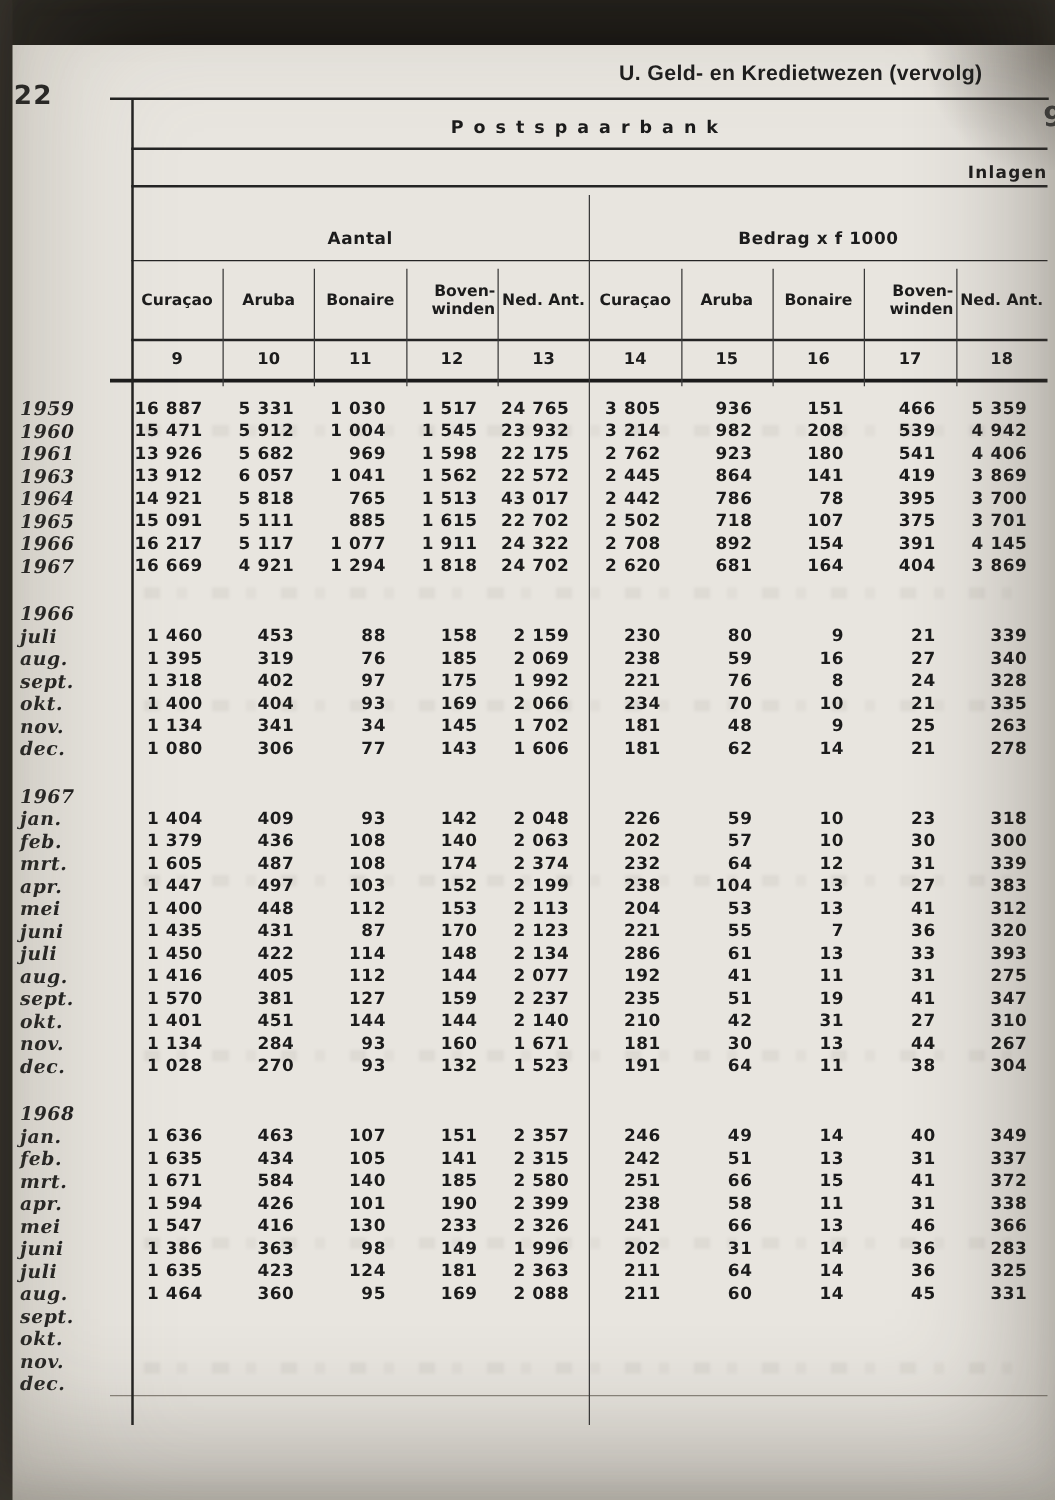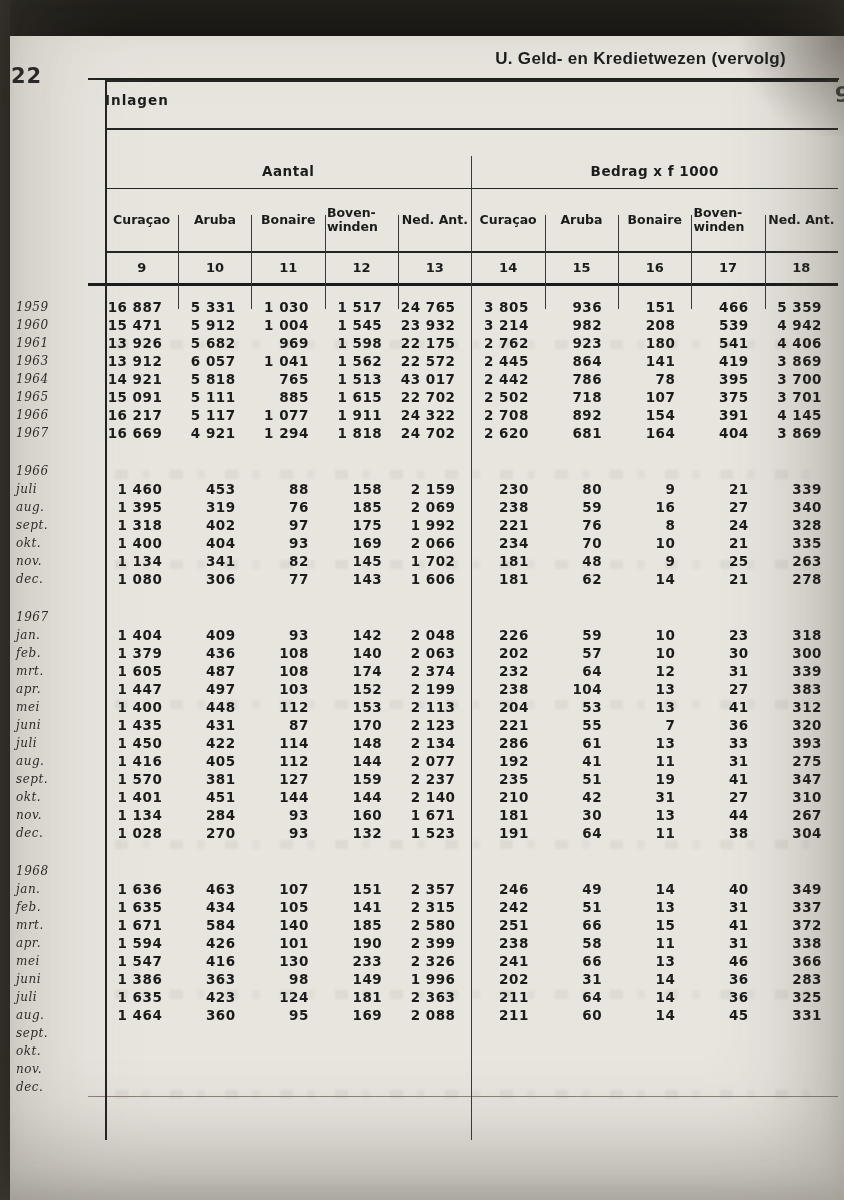--- a/index.html
+++ b/index.html
@@ -46,40 +46,40 @@
   .vline-left { position:absolute; top:0; left:95px; width:1.5px; height:1060px; background:#222; }
   .vline-mid  { position:absolute; top:76px; left:461px; width:1px; height:984px; background:#3a3a3a; }
   .head-vline { position:absolute; top:135px; width:1px; height:94px; background:#3a3a3a; }
 
   .t-title {
     height:38px; line-height:44px; margin-left:95px; text-align:center;
     font-weight:bold; font-size:14px; letter-spacing:8px;
   }
   .rule   { height:1.5px; background:#242424; margin-left:95px; }
   .rule-1 { height:2px; }
-  .t-sub  { height:46px; line-height:36px; margin-left:95px; text-align:left; font-weight:bold; font-size:13.5px; letter-spacing:1px; }
+  .t-sub  { height:28px; line-height:36px; margin-left:95px; text-align:right; font-weight:bold; font-size:13.5px; letter-spacing:1px; }
 
   .group-row { display:grid; grid-template-columns:95px 1fr 1fr; height:58px; }
   .group { display:flex; align-items:flex-end; justify-content:center; padding-bottom:9px;
            font-weight:bold; font-size:13.5px; letter-spacing:.5px; }
 
   .col-row { display:grid; grid-template-columns:95px repeat(10,1fr); height:62px; }
-  .col-cell { display:flex; align-items:center; justify-content:center; text-align:left;
+  .col-cell { display:flex; align-items:center; justify-content:center; text-align:right;
               font-weight:bold; font-size:12.5px; line-height:1.15; padding:0 2px; overflow-wrap:break-word; }
   .num-row { display:grid; grid-template-columns:95px repeat(10,1fr); height:30px; }
   .num-cell { text-align:center; line-height:30px; font-weight:bold; font-size:13px; }
   .rule-thick { height:3px; background:#1b1b1b; margin-left:78px; }
   .rule-bottom { height:1px; background:#8a857c; margin-left:78px; }
 
   .tbody { padding-top:12px; }
   .row { display:grid; grid-template-columns:95px repeat(10,1fr); height:18px; line-height:18px; }
   .row.section-row { margin-top:20px; }
   .cell.label {
-    font-family:"DejaVu Serif", serif; font-style:italic; font-weight:normal;
-    font-size:12px; padding-left:6px; letter-spacing:.5px; white-space:nowrap;
+    font-family:"DejaVu Serif", serif; font-style:italic; font-weight:bold;
+    font-size:15px; padding-left:6px; letter-spacing:.5px; white-space:nowrap;
   }
   .cell.num {
     text-align:right; padding-right:16px;
     font-weight:bold; font-size:13.5px; letter-spacing:.5px;
     font-family:"DejaVu Sans", sans-serif; white-space:nowrap;
   }
 
   .ghost {
     position:absolute; left:115px; right:30px; height:9px;
     background: repeating-linear-gradient(90deg,
@@ -114,20 +114,21 @@
     <div class="vline-mid"></div>
     <div class="head-vline" style="left:168px"></div>
     <div class="head-vline" style="left:241px"></div>
     <div class="head-vline" style="left:315px"></div>
     <div class="head-vline" style="left:388px"></div>
     <div class="head-vline" style="left:535px"></div>
     <div class="head-vline" style="left:608px"></div>
     <div class="head-vline" style="left:681px"></div>
     <div class="head-vline" style="left:755px"></div>
 
+    <div class="t-title">Postspaarbank</div>
     <div class="rule rule-1"></div>
     <div class="t-sub">Inlagen</div>
     <div class="rule"></div>
 
     <div class="group-row">
       <div></div>
       <div class="group">Aantal</div>
       <div class="group">Bedrag x f 1000</div>
     </div>
     <div class="rule"></div>
@@ -329,21 +330,21 @@
           <div class="cell num">234</div>
           <div class="cell num">70</div>
           <div class="cell num">10</div>
           <div class="cell num">21</div>
           <div class="cell num">335</div>
         </div>
         <div class="row">
           <div class="cell label">nov.</div>
           <div class="cell num">1 134</div>
           <div class="cell num">341</div>
-          <div class="cell num">82</div>
+          <div class="cell num">34</div>
           <div class="cell num">145</div>
           <div class="cell num">1 702</div>
           <div class="cell num">181</div>
           <div class="cell num">48</div>
           <div class="cell num">9</div>
           <div class="cell num">25</div>
           <div class="cell num">263</div>
         </div>
         <div class="row">
           <div class="cell label">dec.</div>

